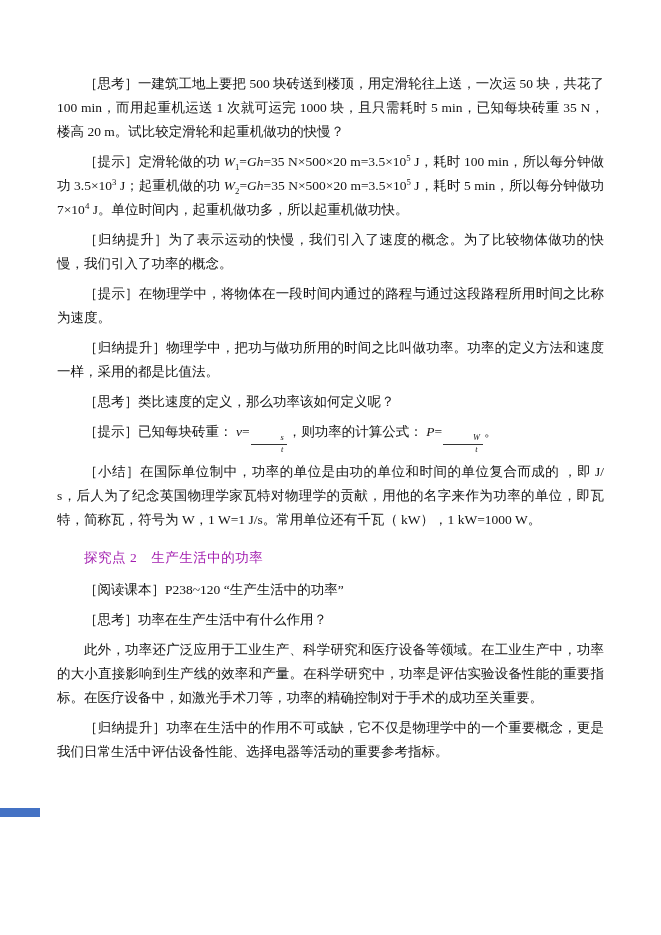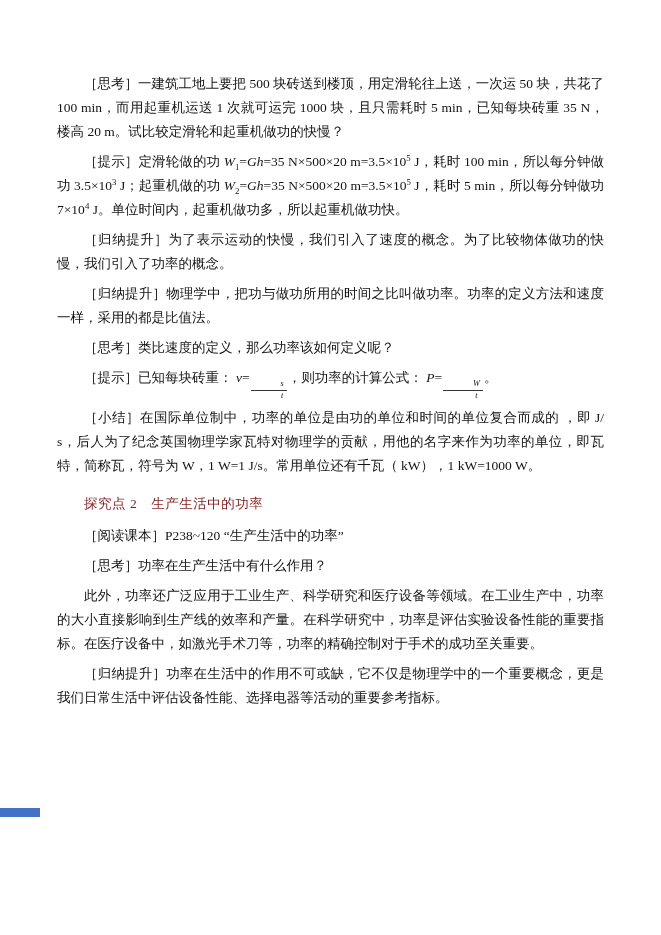--- a/index.html
+++ b/index.html
@@ -50,31 +50,32 @@
   }
 </style>
 </head>
 <body>
 
 <div class="page">
   <main class="doc-body">
       <p class="para"><span>［思考］一建筑工地上要把 500 块砖送到楼顶，用定滑轮往上送，一次运 50 块，共花了 100 min，而用起重机运送 1 次就可运完 1000 块，且只需耗时 5 min，已知每块砖重 35 N，楼高 20 m。试比较定滑轮和起重机做功的快慢？</span></p>
       <p class="para"><span>［提示］定滑轮做的功 </span><span class="var">W</span><span class="sub">1</span><span>=</span><span class="var">Gh</span><span>=35 N×500×20 m=3.5×10</span><span class="sup">5</span><span> J，耗时 100 min，所以每分钟做功 3.5×10</span><span class="sup">3</span><span> J；起重机做的功 </span><span class="var">W</span><span class="sub">2</span><span>=</span><span class="var">Gh</span><span>=35 N×500×20 m=3.5×10</span><span class="sup">5</span><span> J，耗时 5 min，所以每分钟做功 7×10</span><span class="sup">4</span><span> J。单位时间内，起重机做功多，所以起重机做功快。</span></p>
       <p class="para"><span>［归纳提升］为了表示运动的快慢，我们引入了速度的概念。为了比较物体做功的快慢，我们引入了功率的概念。</span></p>
+      <p class="para"><span>［提示］在物理学中，将物体在一段时间内通过的路程与通过这段路程所用时间之比称为速度。</span></p>
       <p class="para"><span>［归纳提升］物理学中，把功与做功所用的时间之比叫做功率。功率的定义方法和速度一样，采用的都是比值法。</span></p>
       <p class="para"><span>［思考］类比速度的定义，那么功率该如何定义呢？</span></p>
       <p class="para"><span>［提示］已知每块砖重： </span><span class="var">v</span><span>=</span><span class="frac">
           <span class="top">s</span>
           <span class="bot">t</span>
         </span><span>，则功率的计算公式： </span><span class="var">P</span><span>=</span><span class="frac">
           <span class="top">W</span>
           <span class="bot">t</span>
         </span><span>。</span></p>
       <p class="para"><span>［小结］在国际单位制中，功率的单位是由功的单位和时间的单位复合而成的 ，即 J/s，后人为了纪念英国物理学家瓦特对物理学的贡献，用他的名字来作为功率的单位，即瓦特，简称瓦，符号为 W，1 W=1 J/s。常用单位还有千瓦（ kW），1 kW=1000 W。</span></p>
-      <p class="para heading" style="color: #7f1d1d;"><span>探究点 2　生产生活中的功率</span></p>
+      <p class="para heading" style="color: #a21caf;"><span>探究点 2　生产生活中的功率</span></p>
       <p class="para"><span>［阅读课本］P238~120 “生产生活中的功率”</span></p>
       <p class="para"><span>［思考］功率在生产生活中有什么作用？</span></p>
       <p class="para"><span>此外，功率还广泛应用于工业生产、科学研究和医疗设备等领域。在工业生产中，功率的大小直接影响到生产线的效率和产量。在科学研究中，功率是评估实验设备性能的重要指标。在医疗设备中，如激光手术刀等，功率的精确控制对于手术的成功至关重要。</span></p>
       <p class="para"><span>［归纳提升］功率在生活中的作用不可或缺，它不仅是物理学中的一个重要概念，更是我们日常生活中评估设备性能、选择电器等活动的重要参考指标。</span></p>
     </main>
 
   <div class="page-number">3 / 4</div>
 
   <div class="accent-bar" style="background: rgb(68, 114, 196);"></div>
 </div>

